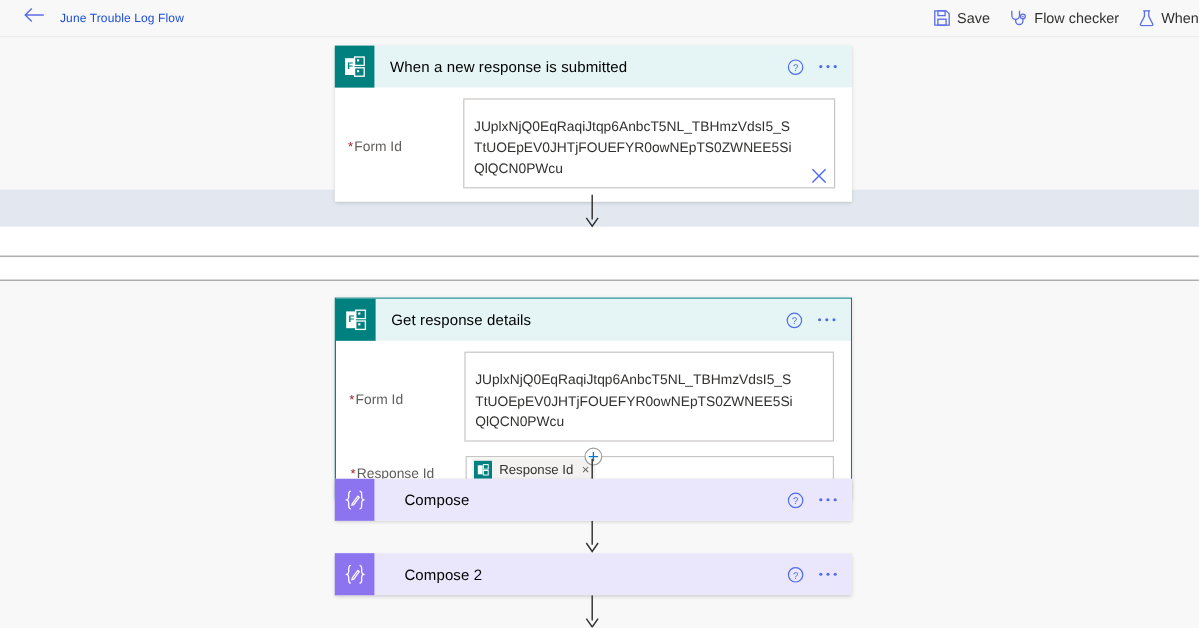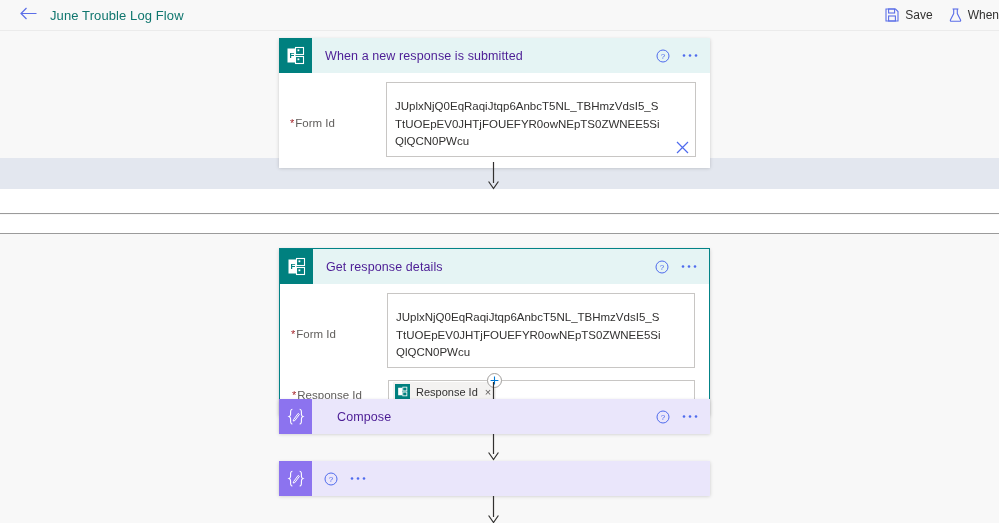--- a/index.html
+++ b/index.html
@@ -18,21 +18,21 @@
     border-bottom: 1px solid #ebebeb;
     display: flex; align-items: center;
   }
   .back-btn {
     width: 32px; height: 31px;
     display: flex; align-items: center; justify-content: center;
     margin-left: 12px;
     cursor: pointer;
   }
   .flow-title {
-    font-size: 13px; color: #0f766e;
+    font-size: 10px; color: #1d4ed8;
     margin-left: 6px; letter-spacing: .1px;
   }
   .topbar-right {
     margin-left: auto; display: flex; align-items: center;
     gap: 16px;
   }
   .cmd {
     display: flex; align-items: center; gap: 6px;
     font-size: 12px; color: #323130; cursor: pointer;
     height: 31px;
@@ -71,21 +71,21 @@
 
   .card-icon {
     width: 33px; flex: 0 0 33px;
     background: #00807f;
     display: flex; align-items: center; justify-content: center;
   }
   .card-icon.purple { background: #8c73ef; }
 
   .card-title {
     flex: 1; display: flex; align-items: center;
-    font-size: 12.5px; color: #4c1d95;
+    font-size: 12.5px; color: #000000;
     padding-left: 13px; letter-spacing: .1px;
   }
   .card-actions {
     display: flex; align-items: center; gap: 12px;
     padding-right: 12px;
   }
   .icon-btn { cursor: pointer; display: flex; align-items: center; }
 
   .card-body { background: #fff; padding: 9px 0 11px 0; }
 
@@ -171,20 +171,31 @@
       <span class="icon-btn">
         <svg width="14" height="14" viewBox="0 0 14 14">
           <path d="M1 1 h9.5 L13 3.5 V13 H1 Z" fill="none" stroke="#5b6ee8" stroke-width="1.1"></path>
           <rect x="3.6" y="1" width="6" height="4" fill="none" stroke="#5b6ee8" stroke-width="1.1"></rect>
           <rect x="3.6" y="8" width="6.8" height="5" fill="none" stroke="#5b6ee8" stroke-width="1.1"></rect>
         </svg>
       </span>
       <span>Save</span>
     </div>
 
+    <div class="cmd">
+      <span class="icon-btn">
+        <svg width="15" height="14" viewBox="0 0 15 14">
+          <path d="M2.2 1 V5 a3.2 3.2 0 0 0 6.4 0 V1" fill="none" stroke="#5b6ee8" stroke-width="1.1"></path>
+          <path d="M5.4 8.2 V9.4 a3 3 0 0 0 6 0 V7.6" fill="none" stroke="#5b6ee8" stroke-width="1.1"></path>
+          <circle cx="11.4" cy="5.8" r="2" fill="none" stroke="#5b6ee8" stroke-width="1.1"></circle>
+          <circle cx="11.4" cy="5.8" r=".7" fill="#5b6ee8"></circle>
+        </svg>
+      </span>
+      <span>Flow checker</span>
+    </div>
 
     <div class="cmd">
       <span class="icon-btn">
         <svg width="13" height="14" viewBox="0 0 13 14">
           <path d="M4.7 1 V5.6 L1.4 12 a.9 .9 0 0 0 .8 1.3 h8.6 a.9 .9 0 0 0 .8-1.3 L8.3 5.6 V1" fill="none" stroke="#5b6ee8" stroke-width="1.1"></path>
           <path d="M3.6 1 H9.4" fill="none" stroke="#5b6ee8" stroke-width="1.1"></path>
         </svg>
       </span>
       <span>When</span>
     </div>
@@ -363,20 +374,21 @@
 
   <div class="card" style="top:430px;">
     <div class="card-header compose">
       <div class="card-icon purple">
         <svg width="22" height="18" viewBox="0 0 22 18">
           <path d="M7.4 1.2 C5.2 1.2 5.6 4.4 5.6 6.2 C5.6 8 4 8.6 4 8.6 C4 8.6 5.6 9.2 5.6 11 C5.6 12.8 5.2 16 7.4 16" fill="none" stroke="#ffffff" stroke-width="1.1"></path>
           <path d="M14.6 1.2 C16.8 1.2 16.4 4.4 16.4 6.2 C16.4 8 18 8.6 18 8.6 C18 8.6 16.4 9.2 16.4 11 C16.4 12.8 16.8 16 14.6 16" fill="none" stroke="#ffffff" stroke-width="1.1"></path>
           <path d="M8.6 11.6 L13.2 5.4 L14.4 6.4 L9.8 12.6 L8.2 13 Z" fill="none" stroke="#ffffff" stroke-width="1"></path>
         </svg>
       </div>
+      <div class="card-title">Compose 2</div>
       <div class="card-actions">
         <span class="icon-btn">
           <svg width="14" height="14" viewBox="0 0 14 14">
             <circle cx="7" cy="7" r="6" fill="none" stroke="#4f6bed" stroke-width="1"></circle>
             <text x="7" y="10.3" text-anchor="middle" font-family="Liberation Sans, sans-serif" font-size="8" fill="#4f6bed">?</text>
           </svg>
         </span>
         <span class="icon-btn">
           <svg width="16" height="5" viewBox="0 0 16 5">
             <circle cx="2" cy="2.5" r="1.3" fill="#4f6bed"></circle>

